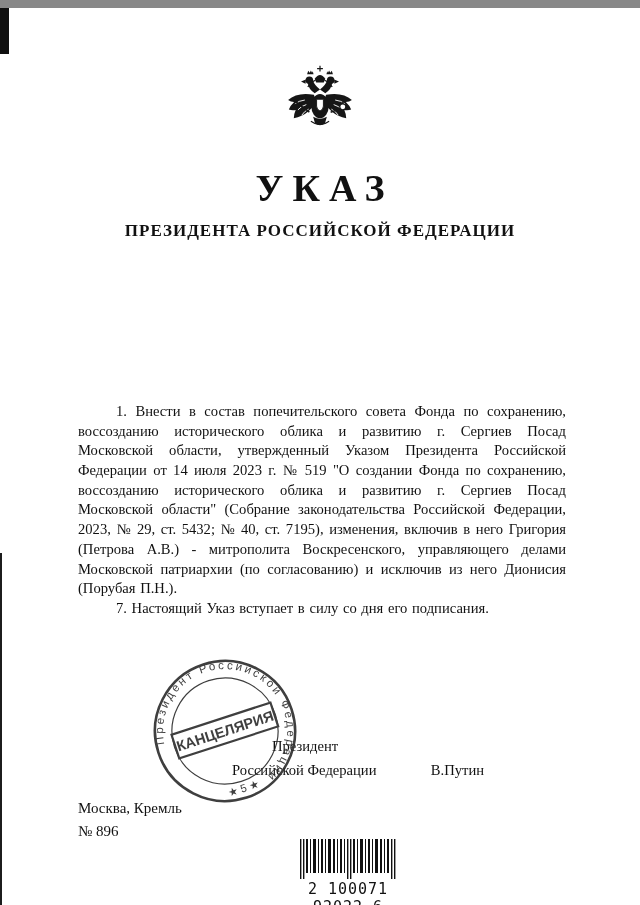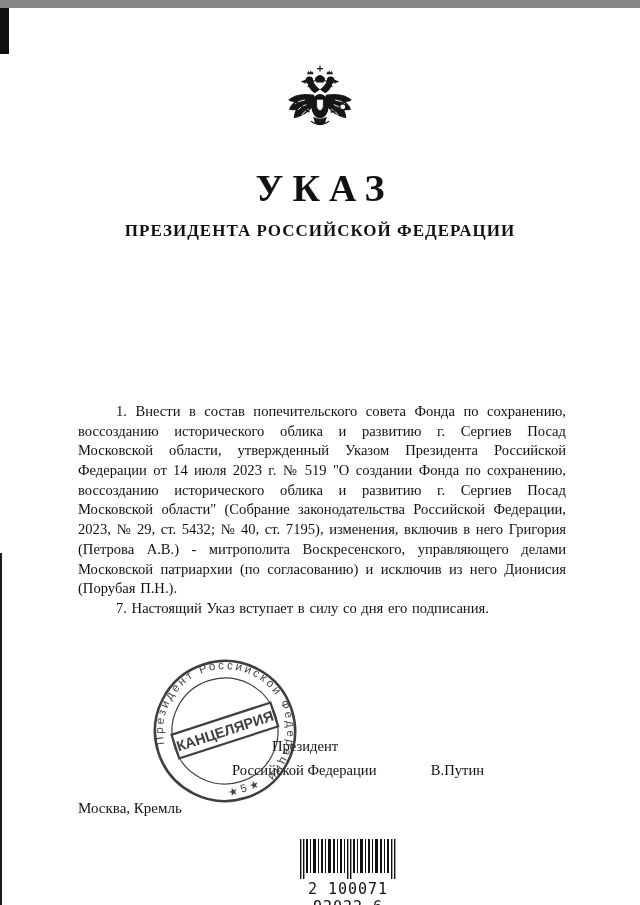--- a/index.html
+++ b/index.html
@@ -125,20 +125,21 @@
         <textPath href="#ring" startOffset="6">Президент Российской Федерации</textPath>
       </text>
       <text x="75" y="139" text-anchor="middle" font-size="11" fill="#2b2b2b" font-family="Liberation Sans, sans-serif">★ 5 ★</text>
       <rect x="23" y="62" width="104" height="25" fill="#ffffff" stroke="#2b2b2b" stroke-width="2.2"></rect>
       <text x="75" y="80" text-anchor="middle" font-size="14.5" font-weight="bold" fill="#2b2b2b" font-family="Liberation Sans, sans-serif">КАНЦЕЛЯРИЯ</text>
     </svg>
   </div>
 
   <div class="footer-block">
     <div>Москва, Кремль</div>
+    <div>№ 896</div>
   </div>
 
   <div class="barcode">
     <svg width="96" height="40" viewBox="0 0 96 40" xmlns="http://www.w3.org/2000/svg">
       <g fill="#111">
         <rect x="0" y="0" width="1.4" height="40"></rect>
           <rect x="3" y="0" width="1.4" height="40"></rect>
         <rect x="6" y="0" width="2" height="34"></rect>
           <rect x="10" y="0" width="1" height="34"></rect>
         <rect x="13" y="0" width="3" height="34"></rect>

